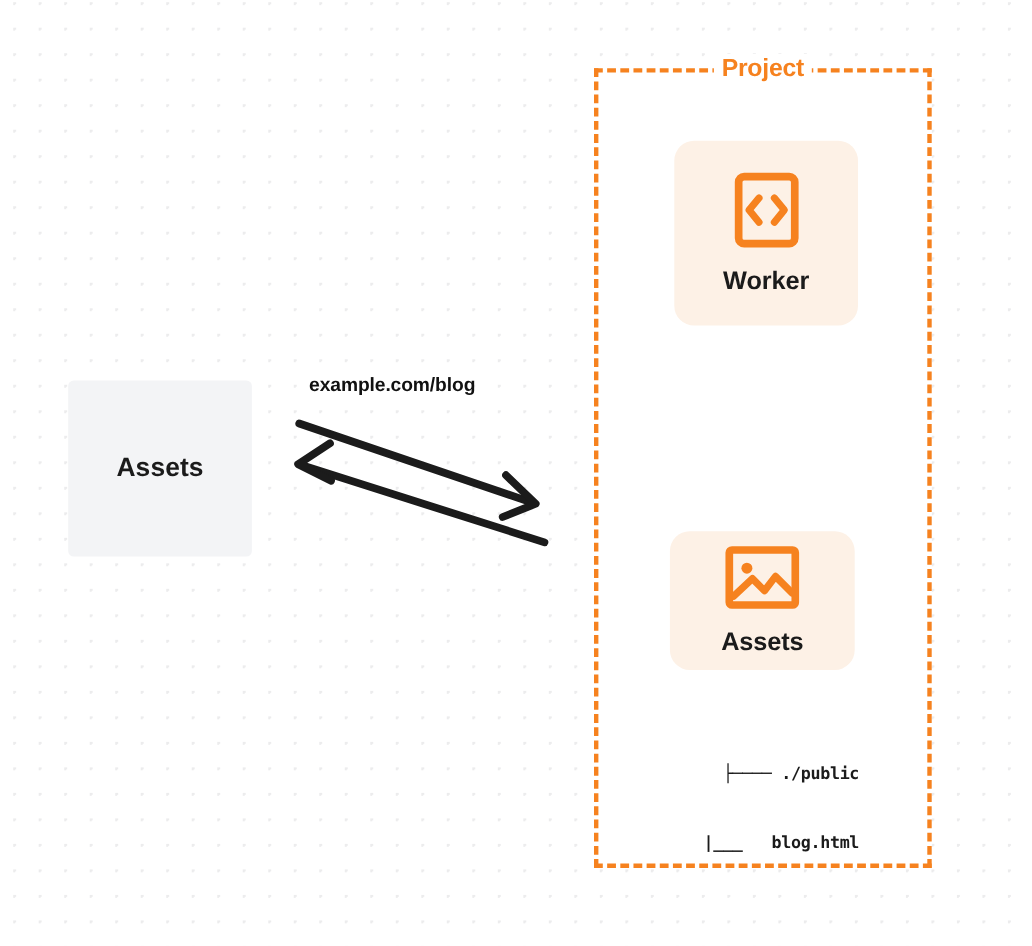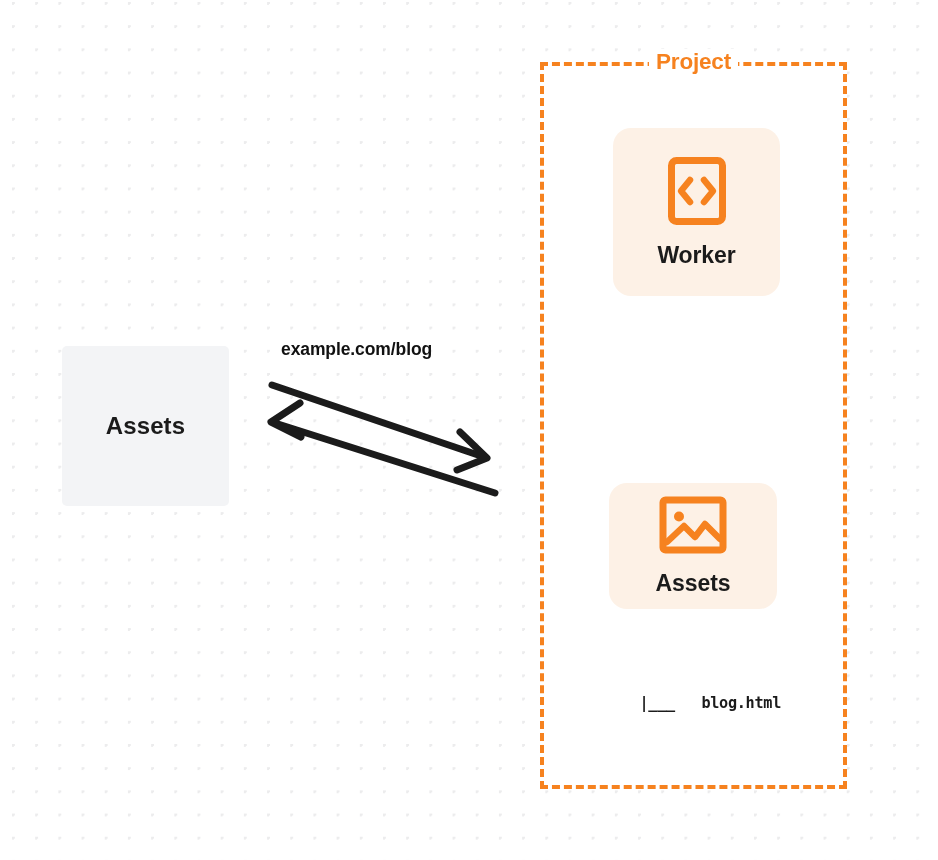--- a/index.html
+++ b/index.html
@@ -190,17 +190,18 @@
       <svg width="68" height="58" viewBox="0 0 68 58" aria-hidden="true">
         <rect x="4" y="4" width="60" height="50" rx="2.5" ry="2.5" fill="none" stroke="#f6821f" stroke-width="7"></rect>
         <circle cx="20" cy="20.5" r="5" fill="#f6821f"></circle>
         <polyline points="8,46 25,30 36,41 46,28 61,43" fill="none" stroke="#f6821f" stroke-width="6.5" stroke-linecap="round" stroke-linejoin="round"></polyline>
       </svg>
     </div>
     <div class="card-label">Assets</div>
   </div>
 
   <div class="file-tree">
+    <span class="file-tree-row">├──── ./public</span>
     <span class="file-tree-row">   |___   blog.html</span>
     
   </div>
 
 </div>
 
 </body></html>

